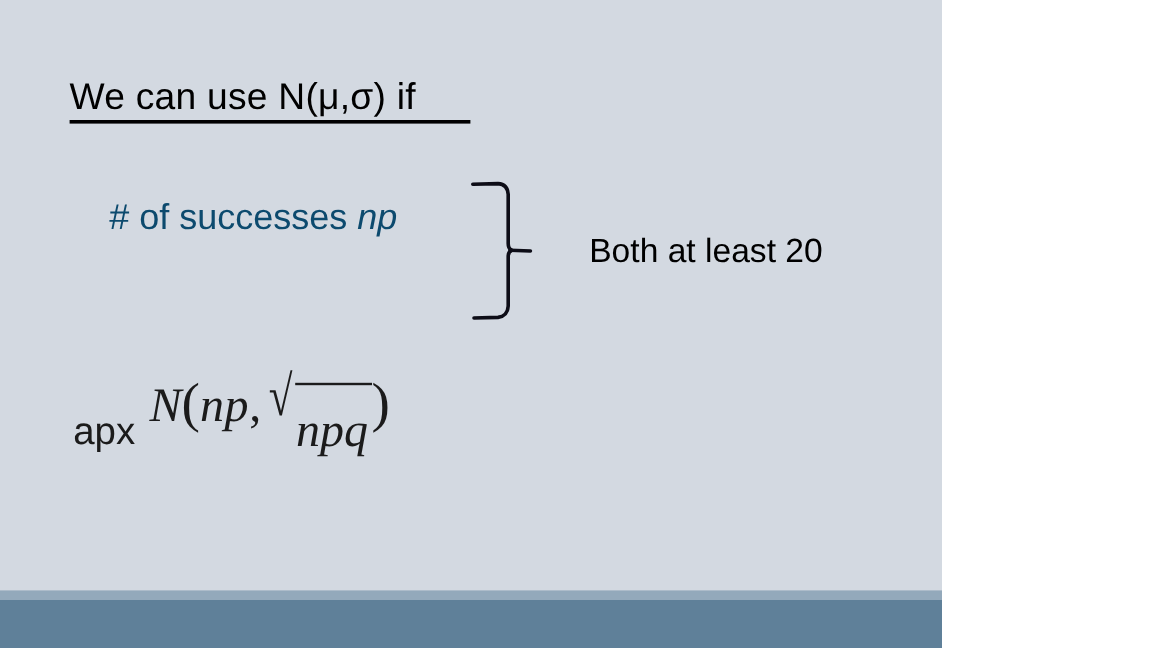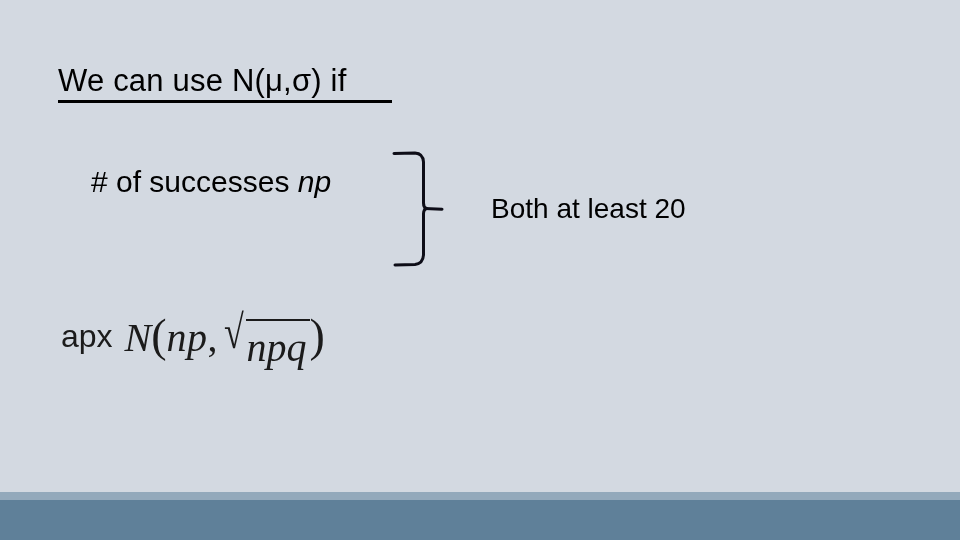--- a/index.html
+++ b/index.html
@@ -7,21 +7,21 @@
     padding: 0;
   }
   body {
     width: 960px;
     height: 540px;
     overflow: hidden;
     font-family: "Liberation Sans", sans-serif;
   }
   #slide {
     position: relative;
-    width: 960px;
+    width: 785px;
     height: 540px;
     background: #d3d9e1;
     overflow: hidden;
   }
 
   
   #title {
     position: absolute;
     left: 58px;
     top: 62px;
@@ -40,21 +40,21 @@
     background: #000000;
   }
 
   
   #conditions {
     position: absolute;
     left: 91px;
     top: 157px;
     font-size: 30px;
     line-height: 50px;
-    color: #000000;
+    color: #0c4a6e;
     white-space: nowrap;
   }
   #conditions .ln {
     display: block;
   }
   #conditions .var {
     font-style: italic;
   }
 
   
@@ -78,21 +78,21 @@
   }
 
   
   #formula {
     position: absolute;
     left: 61px;
     top: 314px;
     color: #1b1b1b;
     white-space: nowrap;
     display: flex;
-    align-items: flex-start;
+    align-items: flex-end;
   }
   #formula .apx {
     font-family: "Liberation Sans", sans-serif;
     font-size: 32px;
     line-height: 44px;
   }
   #formula .mathexpr {
     font-family: "Liberation Serif", serif;
     font-style: italic;
     font-size: 40px;
@@ -119,21 +119,21 @@
   }
   .radical .sign {
     font-style: normal;
     font-size: 40px;
     line-height: 40px;
     transform: scaleX(0.9) scaleY(1.18);
     transform-origin: bottom left;
   }
   .radical .radicand {
     position: relative;
-    padding: 5px 3px 0 1px;
+    padding: 16px 3px 0 1px;
     border-top: 2px solid #1b1b1b;
     margin-top: 1px;
   }
 
   
   #band-mid {
     position: absolute;
     left: 0;
     top: 492px;
     width: 960px;

